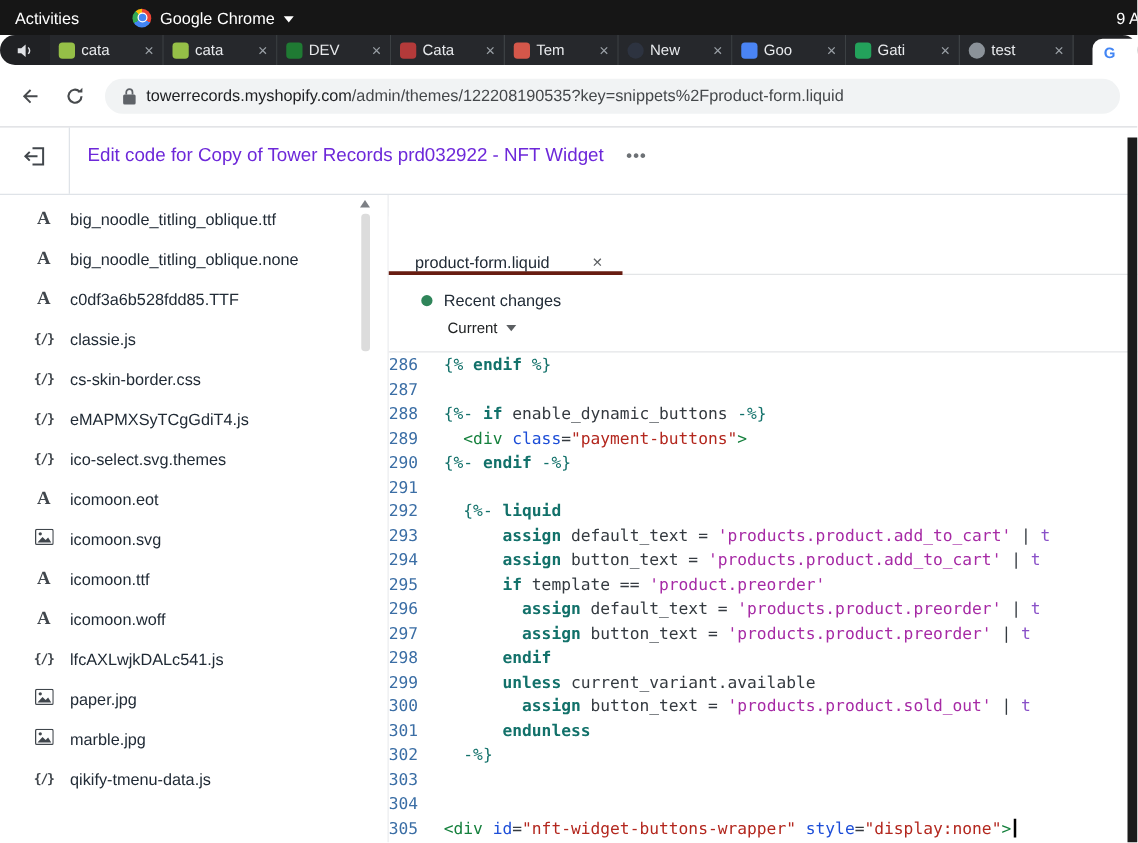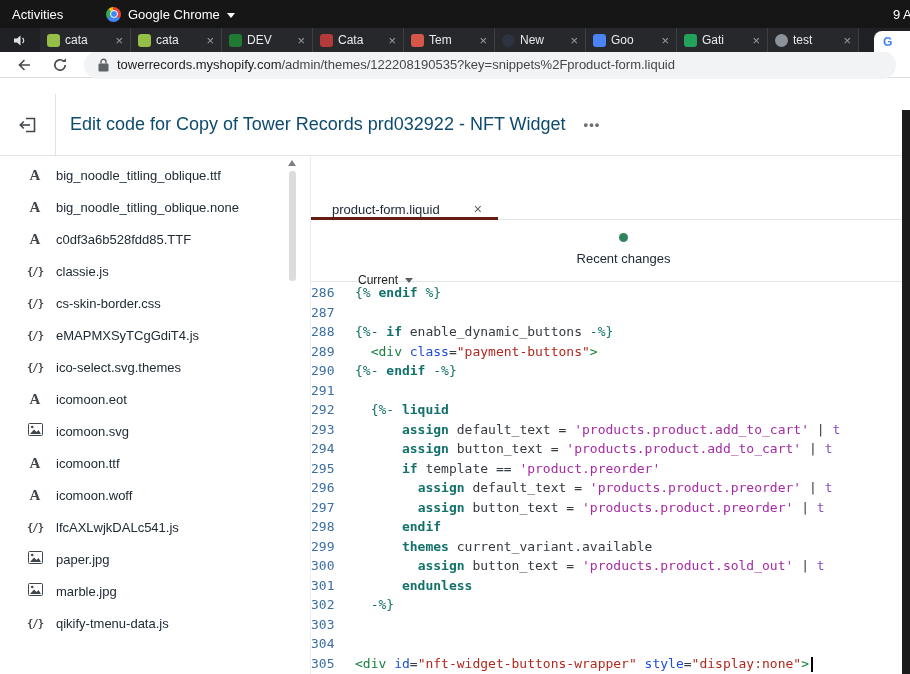--- a/index.html
+++ b/index.html
@@ -17,50 +17,50 @@
   .chrome-logo { width:15px; height:15px; border-radius:50%; position:relative;
     background:conic-gradient(#ea4335 0 33%, #4285f4 33% 66%, #34a853 66% 89%, #fbbc05 89% 100%); }
   .chrome-logo::after { content:""; position:absolute; inset:3.5px; background:#4285f4;
     border:1.5px solid #fff; border-radius:50%; }
   .caret-down-w { width:0; height:0; border-left:4px solid transparent; border-right:4px solid transparent;
     border-top:5px solid #fff; display:inline-block; margin-top:2px; }
   .os-right { position:absolute; left:893px; white-space:nowrap; }
 
   
   .tabstrip { position:absolute; top:28px; left:0; right:0; height:24px; background:#202124;
-              display:flex; align-items:stretch; z-index:55; }
+              display:flex; align-items:stretch; z-index:55;border-radius:12px; }
   .tab-audio { width:40px; display:flex; align-items:center; justify-content:center; flex:none; }
   .tabs-holder { display:flex; }
   .btab { width:91px; display:flex; align-items:center; gap:5px; padding:0 7px;
           background:#26282c; border-right:1px solid #3c4043; }
   .btab .fav { width:13px; height:13px; border-radius:3px; flex:none; }
   .btab .fav.round { border-radius:50%; }
   .btab .tlabel { color:#e8eaed; font-size:12px; flex:1; overflow:hidden; white-space:nowrap; }
   .btab .tclose { color:#9aa0a6; font-size:13px; line-height:1; }
   .partial-tab { position:absolute; right:0; top:3px; width:36px; height:21px; background:#fff;
                  border-radius:8px 0 0 0; display:flex; align-items:center; padding-left:9px; }
   .gfav { font-size:12px; font-weight:bold; color:#4285f4; }
 
   
-  .toolbar { position:absolute; top:52px; left:0; right:0; height:26px; background:#fff;
+  .toolbar { position:absolute; top:52px; left:0; right:0; height:50px; background:#fff;
              border-bottom:1px solid #dadce0; display:flex; align-items:center; z-index:50; }
   .nav-btn { width:24px; height:24px; margin-left:12px; display:flex; align-items:center; justify-content:center; }
   .omnibox { flex:1; margin:0 14px 0 12px; height:28px; background:#f1f3f4; border-radius:14px;
              display:flex; align-items:center; padding:0 14px; overflow:hidden; white-space:nowrap; }
   .url { font-size:13px; margin-left:8px; }
   .url-domain { color:#202124; }
   .url-path { color:#44474a; }
 
   
   .page { position:absolute; top:94px; left:0; right:0; bottom:0; background:#fff; }
   .page-header { position:absolute; top:0; left:0; right:0; height:62px;
                  border-bottom:1px solid #dfe3e8; display:flex; align-items:center; }
   .exit-btn { width:56px; height:100%; border-right:1px solid #dfe3e8;
               display:flex; align-items:center; justify-content:center; }
-  .header-title { margin-left:14px; font-size:18px; color:#0c4a6e; }
+  .header-title { margin-left:14px; font-size:15px; color:#6d28d9; }
   .header-more { margin-left:18px; color:#6d7175; font-size:13px; font-weight:bold; letter-spacing:1px; }
 
   
   .sidebar { position:absolute; top:62px; left:0; width:310px; bottom:0; overflow:hidden; }
   .file-list { padding-top:3px; }
   .file-item { height:32px; display:flex; align-items:center; padding-left:26px; gap:12px;
                font-size:13px; color:#212b36; }
   .file-icon { width:18px; text-align:center; color:#40464c; flex:none; }
   .file-icon.font-icon { font-family:"Liberation Serif", serif; font-size:15px; font-weight:600; }
   .file-icon.code-icon { font-family:"DejaVu Sans Mono", monospace; font-size:10.5px; font-weight:bold; letter-spacing:-1px; }
@@ -72,21 +72,21 @@
 
   
   .main { position:absolute; top:62px; left:310px; right:0; bottom:0; border-left:1px solid #ebedef; }
   .editor-tabrow { height:64px; position:relative; border-bottom:1px solid #e3e5e7; }
   .editor-tab { position:absolute; left:0; bottom:-1px; width:187px; height:47px;
                 display:flex; align-items:flex-end; padding:0 16px 0 21px;
                 border-bottom:3px solid #671c11; background:#fff; }
   .editor-tab .etlabel { font-size:13px; color:#212b36; flex:1; }
   .editor-tab .etclose { color:#5c5f62; font-size:14px; margin-left:10px; }
   .changes-row { height:62px; border-bottom:1px solid #e3e5e7; padding:13px 0 0 26px; }
-  .recent { display:flex; align-items:center; gap:9px; font-size:13px; color:#212b36;flex-direction:column; }
+  .recent { display:flex; align-items:center; gap:9px; font-size:13px; color:#212b36; }
   .dot { width:9px; height:9px; border-radius:50%; background:#2f855a; }
   .version { margin:7px 0 0 21px; font-size:12px; color:#202223; display:flex; align-items:center; gap:7px; }
   .caret-down-d { width:0; height:0; border-left:4px solid transparent; border-right:4px solid transparent;
                   border-top:5px solid #5c5f62; }
 
   .code { position:absolute; top:127px; left:0; right:0; bottom:0;
           font-family:"DejaVu Sans Mono", monospace; font-size:13px; line-height:19.5px; overflow:hidden; }
   .code-line-row { display:flex; height:19.5px; }
   .gutter-cell { width:44px; flex:none; text-align:left; padding-right:10px; color:#3b6ea5; }
   .code-cell { white-space:pre; flex:1; color:#343a40; }
@@ -356,21 +356,21 @@
         <div class="code-line-row">
           <div class="gutter-cell">297</div>
           <div class="code-cell"><span class="tok-p">        </span><span class="tok-k">assign</span><span class="tok-p"> button_text = </span><span class="tok-s">'products.product.preorder'</span><span class="tok-p"> | </span><span class="tok-f">t</span></div>
         </div>
         <div class="code-line-row">
           <div class="gutter-cell">298</div>
           <div class="code-cell"><span class="tok-p">      </span><span class="tok-k">endif</span></div>
         </div>
         <div class="code-line-row">
           <div class="gutter-cell">299</div>
-          <div class="code-cell"><span class="tok-p">      </span><span class="tok-k">themes</span><span class="tok-p"> current_variant.available</span></div>
+          <div class="code-cell"><span class="tok-p">      </span><span class="tok-k">unless</span><span class="tok-p"> current_variant.available</span></div>
         </div>
         <div class="code-line-row">
           <div class="gutter-cell">300</div>
           <div class="code-cell"><span class="tok-p">        </span><span class="tok-k">assign</span><span class="tok-p"> button_text = </span><span class="tok-s">'products.product.sold_out'</span><span class="tok-p"> | </span><span class="tok-f">t</span></div>
         </div>
         <div class="code-line-row">
           <div class="gutter-cell">301</div>
           <div class="code-cell"><span class="tok-p">      </span><span class="tok-k">endunless</span></div>
         </div>
         <div class="code-line-row">

